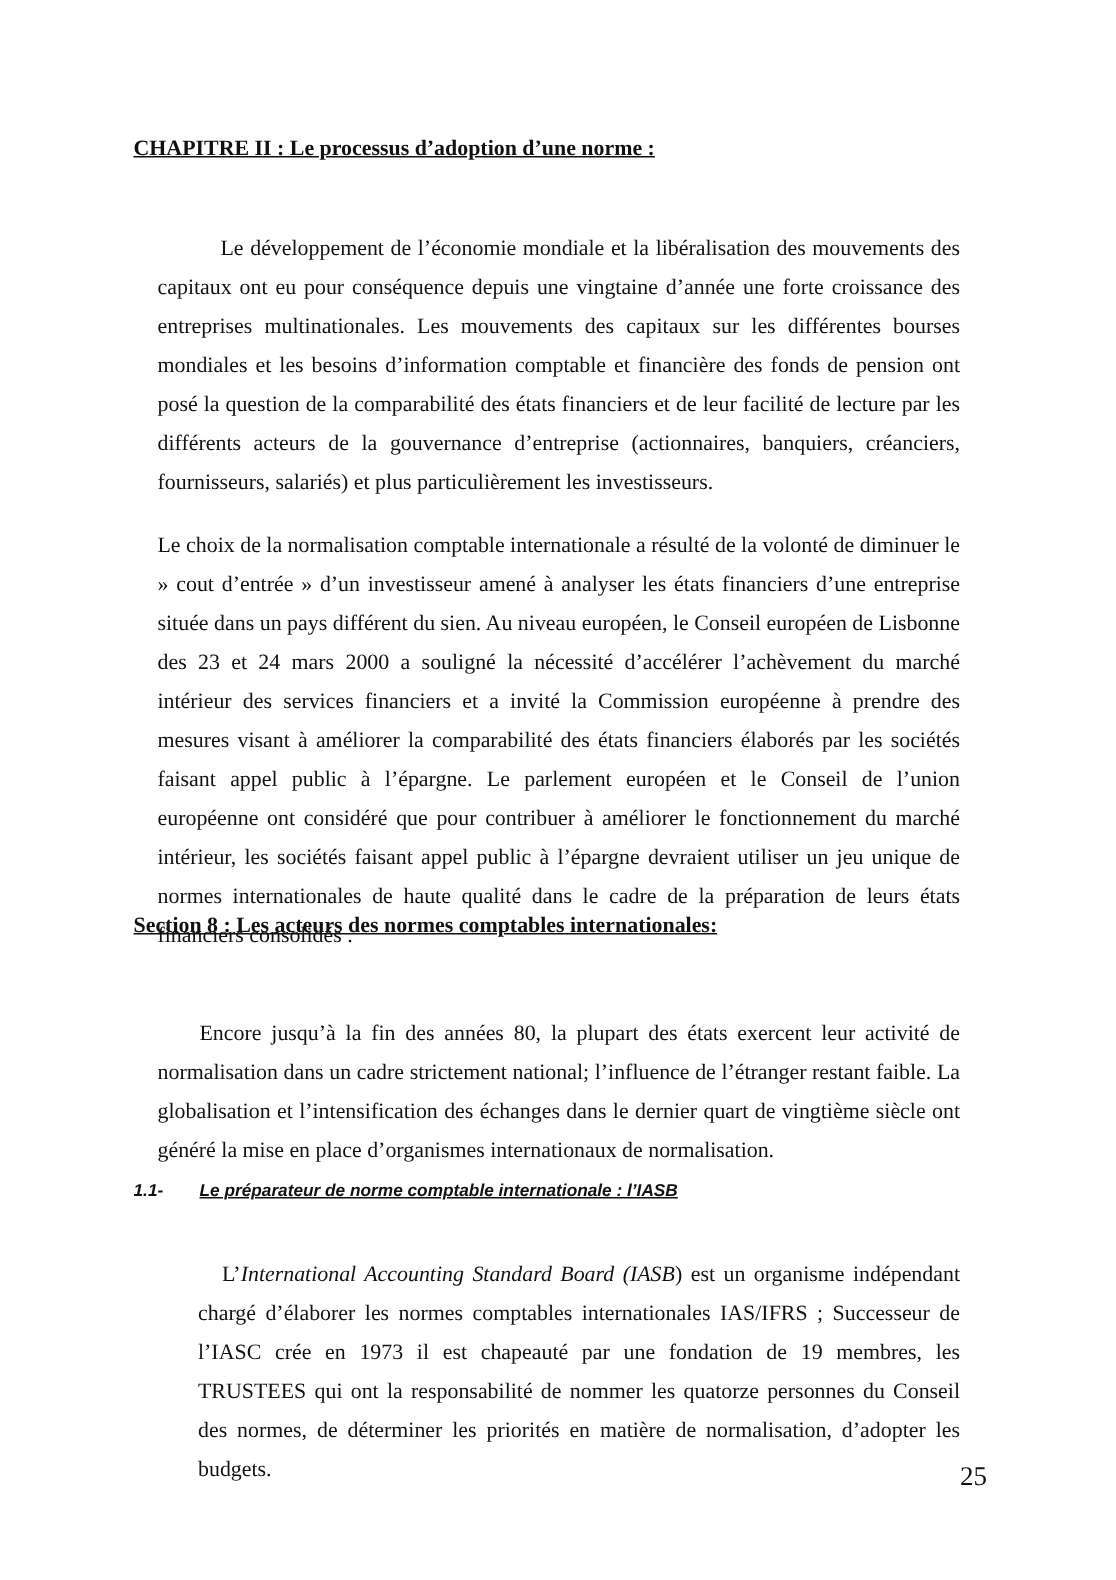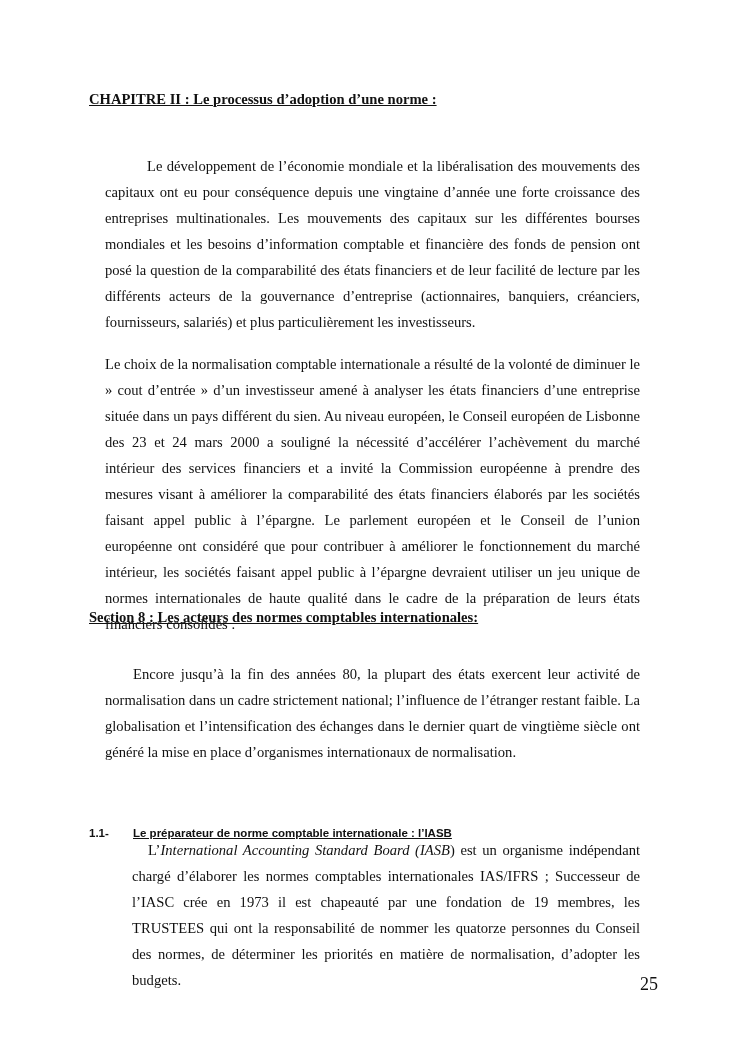--- a/index.html
+++ b/index.html
@@ -14,21 +14,21 @@
     }
     .para {
       position: absolute; left: 89px; width: 567px; line-height: 26px;
       text-align: justify; margin: 0;
     }
     .para p { margin: 16px; text-align: justify; }
     .indent { text-indent: 42px; }
     .indent-sm { text-indent: 28px; }
     .sub-heading {
       position: absolute; left: 89px; top: 788px;
-      font-family: "Liberation Sans", sans-serif; font-size: 11.5px; font-weight: bold;  margin-top: 39px;
+      font-family: "Liberation Sans", sans-serif; font-size: 11.5px; font-weight: bold; font-style: italic;
     }
     .sub-heading .num { display: inline-block; width: 44px; }
     .sub-heading .title { text-decoration: underline; }
     .para-iasb { left: 116px; width: 540px; }
     .page-number { position: absolute; left: 640px; top: 974px; font-size: 18px; }
     i { }
   </style>
 </head>
 <body>
 
@@ -36,21 +36,21 @@
 
   <h2 class="heading" style="top:91px;">CHAPITRE II : Le processus d’adoption d’une norme :</h2>
 
   <div class="para" style="top:137px;">
     <p class="indent">Le développement de l’économie mondiale et la libéralisation des mouvements des capitaux ont eu pour conséquence depuis une vingtaine d’année une forte croissance des entreprises multinationales. Les mouvements des capitaux sur les différentes bourses mondiales et les besoins d’information comptable et financière des fonds de pension ont posé la question de la comparabilité des états financiers et de leur facilité de lecture par les différents acteurs de la gouvernance d’entreprise (actionnaires, banquiers, créanciers, fournisseurs, salariés) et plus particulièrement les investisseurs.</p>
     <p>Le choix de la normalisation comptable internationale a résulté de la volonté de diminuer le » cout d’entrée » d’un investisseur amené à analyser les états financiers d’une entreprise située dans un pays différent du sien. Au niveau européen, le Conseil européen de Lisbonne des 23 et 24 mars 2000 a souligné la nécessité d’accélérer l’achèvement du marché intérieur des services financiers et a invité la Commission européenne à prendre des mesures visant à améliorer la comparabilité des états financiers élaborés par les sociétés faisant appel public à l’épargne. Le parlement européen et le Conseil de l’union européenne ont considéré que pour contribuer à améliorer le fonctionnement du marché intérieur, les sociétés faisant appel public à l’épargne devraient utiliser un jeu unique de normes internationales de haute qualité dans le cadre de la préparation de leurs états financiers consolidés .</p>
   </div>
 
   <h3 class="heading" style="top:609px;">Section 8 : Les acteurs des normes comptables internationales:</h3>
 
-  <div class="para" style="top:645px;">
+  <div class="para" style="top:660px;">
     <p class="indent-sm">Encore jusqu’à la fin des années 80, la plupart des états exercent leur activité de normalisation dans un cadre strictement national; l’influence de l’étranger restant faible. La globalisation et l’intensification des échanges dans le dernier quart de vingtième siècle ont généré la mise en place d’organismes internationaux de normalisation.</p>
   </div>
 
   <div class="sub-heading">
     <span class="num">1.1-</span><span class="title">Le préparateur de norme comptable internationale : l’IASB</span>
   </div>
 
   <div class="para para-iasb" style="top:821px;">
     <p class="indent-sm" style="text-indent:16px;"><span>L’</span><i>International Accounting Standard Board (IASB</i><span>) est un organisme indépendant chargé d’élaborer les normes comptables internationales IAS/IFRS ; Successeur de l’IASC crée en 1973 il est chapeauté par une fondation de 19 membres, les TRUSTEES qui ont la responsabilité de nommer les quatorze personnes du Conseil des normes, de déterminer les priorités  en matière de normalisation, d’adopter les budgets.</span></p>
   </div>

